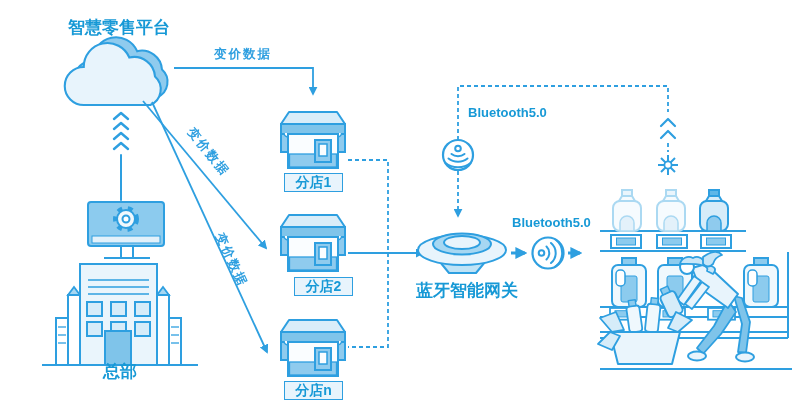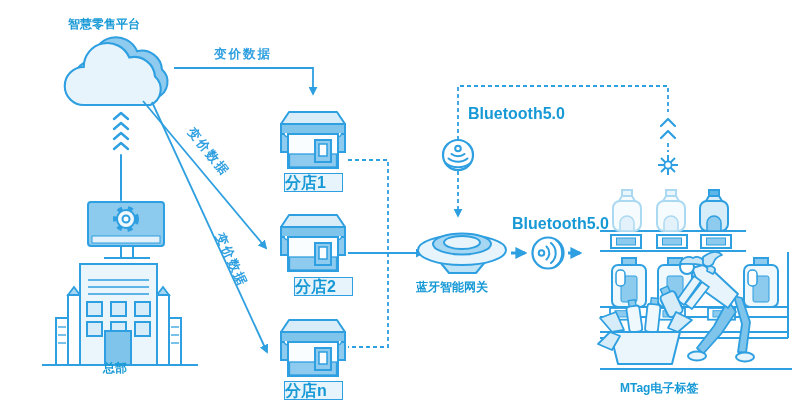--- a/index.html
+++ b/index.html
@@ -1,26 +1,26 @@
 <!DOCTYPE html>
 <html><head>
 <meta charset="utf-8">
 <style>
   html,body{margin:0;padding:0;background:#fff;}
   #stage{position:relative;width:800px;height:419px;background:#ffffff;overflow:hidden;
          font-family:"Liberation Sans","DejaVu Sans",sans-serif;}
   #art{position:absolute;left:0;top:0;}
   .lbl{position:absolute;color:#1799D6;font-weight:bold;white-space:nowrap;}
-  .t16{font-size:12px;}
-  .t13{font-size:16px;}
+  .t16{font-size:17px;}
+  .t13{font-size:13px;}
   .edge{font-size:12.5px;letter-spacing:2px;color:#2E9FE0;}
   .rot{transform:translate(-50%,-50%) rotate(51deg);transform-origin:center;}
   .rot2{transform:translate(-50%,-50%) rotate(65deg);transform-origin:center;}
   .store-tag{position:absolute;width:57px;height:17px;border:1.5px solid #2E9FE0;background:#E8F4FC;
-             color:#1799D6;font-size:16px;font-weight:bold;line-height:17px;}
+             color:#1799D6;font-size:14px;font-weight:bold;text-align:center;line-height:17px;}
 </style>
 </head>
 <body>
 
 <div id="stage">
 
   <svg id="art" width="800" height="419" viewBox="0 0 800 419">
     <defs>
       <marker id="arw" viewBox="0 0 10 10" refX="8" refY="5" markerWidth="9" markerHeight="9" orient="auto-start-reverse" markerUnits="userSpaceOnUse">
         <path d="M0,0 L10,5 L0,10 z" fill="#2E9FE0"></path>
@@ -272,14 +272,13 @@
   <div class="lbl edge rot2" style="left:231px;top:260px;font-weight:bold;">变价数据</div>
 
   <div class="store-tag" style="left:284px;top:173px;">分店1</div>
   <div class="store-tag" style="left:294px;top:277px;">分店2</div>
   <div class="store-tag" style="left:284px;top:381px;">分店n</div>
 
   <div class="lbl t13" style="left:468px;top:105px;">Bluetooth5.0</div>
   <div class="lbl t13" style="left:512px;top:215px;">Bluetooth5.0</div>
 
   <div class="lbl t16" style="left:416px;top:279px;text-align:center;">蓝牙智能网关</div>
-  <div class="lbl t16" style="left:620px;top:380px;">MTag电子标签</div>
 </div>
 
 </body></html>

